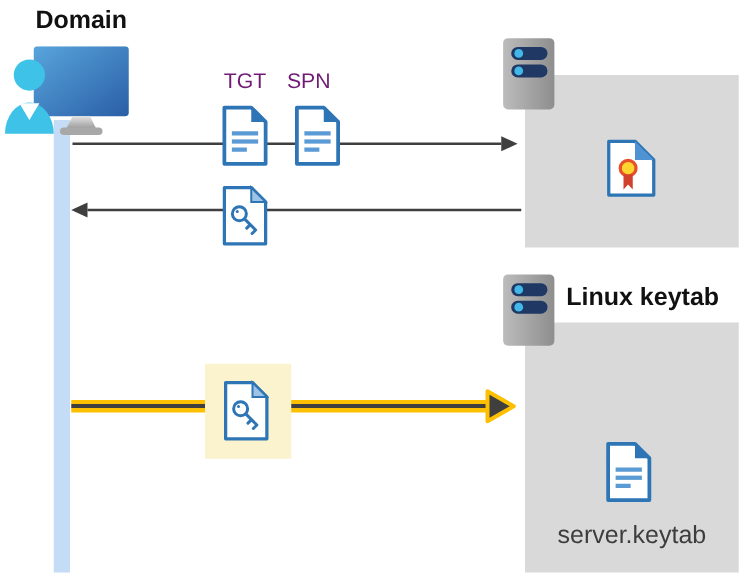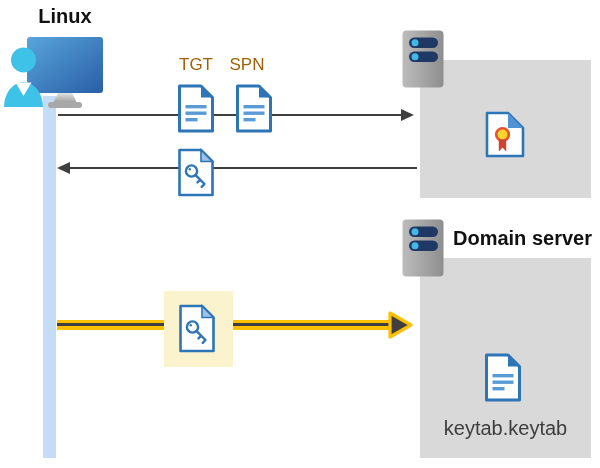--- a/index.html
+++ b/index.html
@@ -3,21 +3,21 @@
 <meta charset="utf-8">
 <style>
   * { margin: 0; padding: 0; box-sizing: border-box; }
   body { background: #ffffff; font-family: "Liberation Sans", sans-serif; }
   .stage {
     position: relative; width: 600px; height: 468px;
     background: #ffffff; overflow: hidden;
   }
   .abs { position: absolute; }
   .label-bold { font-weight: bold; color: #111111; font-size: 20px; line-height: 22px; }
-  .label-reg { color: #a16207; font-size: 17px; }
+  .label-reg { color: #701a75; font-size: 17px; }
   .center { text-align: center; }
 
   
   .lifeline { left: 43px; top: 96px; width: 13px; height: 362px; background: #c4dcf5; }
 
   
   .gray-box { background: #d9d9d9; }
   .dc-box { left: 420px; top: 60px; width: 171px; height: 138px; }
   .linux-box { left: 420px; top: 258px; width: 171px; height: 200px; }
 
@@ -44,21 +44,21 @@
   }
   .highlight-box { left: 164px; top: 291px; width: 69px; height: 76px; background: #faf3cd; }
 
   .keytab-label { left: 420px; top: 417px; width: 171px; font-size: 20px; color: #3d3d3d; }
 </style>
 </head>
 <body>
 
 <div class="stage">
 
-  <div class="abs label-bold center" style="left:24px; top:5px; width:82px;">Linux</div>
+  <div class="abs label-bold center" style="left:24px; top:5px; width:82px;">Domain</div>
 
   <div class="abs lifeline"></div>
 
   <span class="abs" style="left:3px; top:37px;">
     <svg width="104" height="72" viewBox="0 0 104 72">
       <defs>
         <linearGradient id="gmon" x1="0" y1="0" x2="1" y2="1">
           <stop offset="0" stop-color="#58a5dc"></stop>
             <stop offset="1" stop-color="#2a5ea6"></stop>
         </linearGradient>
@@ -137,21 +137,21 @@
   <span class="abs" style="left:485px; top:111px;">
     <svg width="40" height="47" viewBox="0 0 40 47">
       <path d="M2,2 H23 L38,17 V45 H2 Z" fill="#ffffff" stroke="#2e75b6" stroke-width="2.6" stroke-linejoin="round"></path>
       <path d="M23,2 V17 H38 Z" fill="#4f93d4"></path>
       <circle cx="17.5" cy="23.5" r="6.3" fill="#ffd42e" stroke="#e8502a" stroke-width="2.6"></circle>
       <path d="M13.8,28.5 H21.2 V40.5 L17.5,36.5 L13.8,40.5 Z" fill="#d2402e"></path>
     </svg>
   </span>
 
   <div class="abs gray-box linux-box"></div>
-  <div class="abs label-bold" style="left:453px; top:227px; width:140px;">Domain server</div>
+  <div class="abs label-bold" style="left:453px; top:227px; width:140px;">Linux keytab</div>
   <span class="abs" style="left:402px; top:219px;">
     <svg width="42" height="58" viewBox="0 0 42 58">
       <defs>
         <linearGradient id="gsrv2" x1="0" y1="0" x2="1" y2="0">
           <stop offset="0" stop-color="#bcbcbc"></stop>
             <stop offset="1" stop-color="#8e8e8e"></stop>
         </linearGradient>
       </defs>
       <rect x="0.5" y="0.5" width="41" height="57" rx="4" fill="url(#gsrv2)"></rect>
       <rect x="7" y="7.5" width="29" height="10.5" rx="5.25" fill="#203864"></rect>
@@ -162,21 +162,21 @@
   </span>
   <span class="abs" style="left:484px; top:353px;">
     <svg width="38" height="49" viewBox="0 0 38 49">
       <path d="M2.5,2 H24 L35.5,13.5 V47 H2.5 Z" fill="#ffffff" stroke="#2e75b6" stroke-width="3" stroke-linejoin="round"></path>
       <path d="M24,2 V13.5 H35.5 Z" fill="#2e75b6"></path>
       <rect x="8.5" y="21" width="21" height="3.4" fill="#5b9bd5"></rect>
       <rect x="8.5" y="27.5" width="21" height="3.4" fill="#5b9bd5"></rect>
       <rect x="8.5" y="34" width="12" height="3.4" fill="#5b9bd5"></rect>
     </svg>
   </span>
-  <div class="abs keytab-label center">keytab.keytab</div>
+  <div class="abs keytab-label center">server.keytab</div>
 
   <div class="abs">
     <div class="abs yellow-band"></div>
     <span class="abs" style="left:388px; top:310px;">
       <svg width="26" height="30" viewBox="0 0 26 30">
         <polygon points="2,3 23,15 2,27" fill="#3f3f3f" stroke="#fdc000" stroke-width="3.2" stroke-linejoin="round"></polygon>
       </svg>
     </span>
   </div>
 

